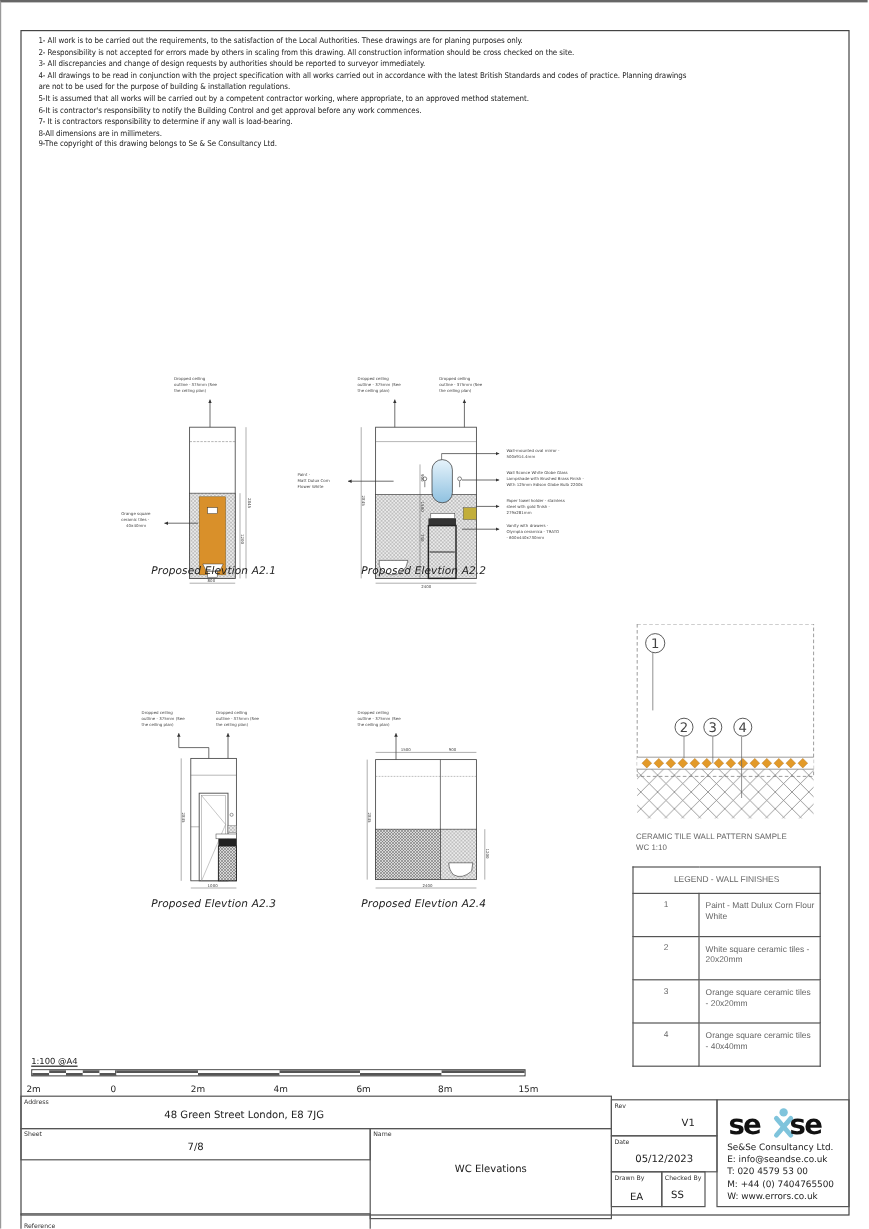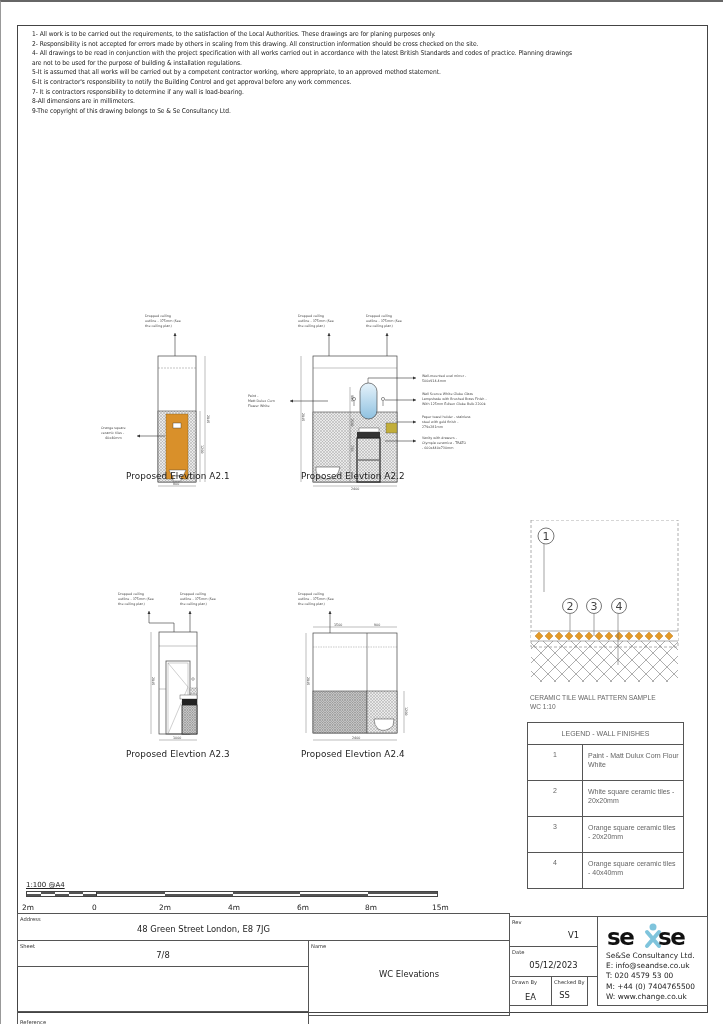--- a/index.html
+++ b/index.html
@@ -3,21 +3,21 @@
 <meta charset="utf-8">
 <style>
   html,body{margin:0;padding:0;background:#fff;}
   body{width:724px;height:1024px;position:relative;overflow:hidden;font-family:"DejaVu Sans",sans-serif;color:#222;}
   .outer{position:absolute;left:0;top:0;width:722px;height:1022px;border-top:2px solid #666;border-left:1px solid #999;}
   .frame{position:absolute;left:17px;top:25px;width:691px;height:988px;border:1px solid #444;box-sizing:border-box;}
   .notes{position:absolute;left:32px;top:30px;width:550px;font-family:"DejaVu Sans Condensed","DejaVu Sans",sans-serif;font-size:6.6px;line-height:9.6px;color:#222;letter-spacing:-0.05px;}
   .notes div{white-space:normal;}
   .abs{position:absolute;}
   svg text{font-family:"DejaVu Sans",sans-serif;}
-  .caption{position:absolute;font-size:8.8px;color:#222;letter-spacing:0.1px;}
+  .caption{position:absolute;font-size:8.8px;color:#222;letter-spacing:0.1px;font-style:italic;}
   .small-label{font-size:3.3px;fill:#444;}
   .legend{position:absolute;left:527px;top:722px;width:157px;border:1px solid #555;border-collapse:collapse;font-family:"Liberation Sans",sans-serif;font-size:7px;color:#666;}
   .legend td,.legend th{border:1px solid #555;vertical-align:top;}
   .legend th{font-weight:normal;height:19px;vertical-align:middle;text-align:center;}
   .legend td.n{width:52px;text-align:center;padding-top:6px;}
   .legend td.d{padding:6px 4px 0 5px;line-height:9px;}
   .legend tr.r{height:36px;}
   .pattern-caption{position:absolute;left:530px;top:694px;font-family:"Liberation Sans",sans-serif;font-size:6.6px;color:#666;line-height:8.5px;}
   .scale-top{position:absolute;left:26px;top:881px;font-size:7px;color:#222;text-decoration:underline;}
   .scale-bar{position:absolute;left:26px;top:891px;width:412px;height:6px;border:1px solid #444;box-sizing:border-box;display:flex;}
@@ -30,20 +30,21 @@
 </style>
 </head>
 <body>
 
 <div class="outer"></div>
 <div class="frame"></div>
 
 <div class="notes">
   <div>1- All work is to be carried out the requirements, to the satisfaction of the Local Authorities. These drawings are for planing purposes only.</div>
   <div>2- Responsibility is not accepted for errors made by others in scaling from this drawing. All construction information should be cross checked on the site.</div>
+  <div>3- All discrepancies and change of design requests by authorities should be reported to surveyor immediately.</div>
   <div>4- All drawings to be read in conjunction with the project specification with all works carried out in accordance with the latest British Standards and codes of practice. Planning drawings are not to be used for the purpose of building &amp; installation regulations.</div>
   <div>5-It is assumed that all works will be carried out by a competent contractor working, where appropriate, to an approved method statement.</div>
   <div>6-It is contractor's responsibility to notify the Building Control and get approval before any work commences.</div>
   <div>7- It is contractors responsibility to determine if any wall is load-bearing.</div>
   <div>8-All dimensions are in millimeters.</div>
   <div>9-The copyright of this drawing belongs to Se &amp; Se Consultancy Ltd.</div>
 </div>
 
 <svg width="0" height="0" style="position:absolute">
   <defs>
@@ -338,14 +339,14 @@
   <circle cx="47" cy="7" r="3.5" fill="#7fc4dc"></circle>
   <path d="M41 12 L53 26 M53 12 L41 26" stroke="#7fc4dc" stroke-width="4" stroke-linecap="round"></path>
   <text x="1" y="25" font-family="'DejaVu Sans',sans-serif" font-weight="bold" font-size="23" fill="#111" letter-spacing="-1.5">se</text>
   <text x="52" y="25" font-family="'DejaVu Sans',sans-serif" font-weight="bold" font-size="23" fill="#111" letter-spacing="-1.5">se</text>
 </svg>
 <div class="company">
   <div>Se&amp;Se Consultancy Ltd.</div>
   <div>E: info@seandse.co.uk</div>
   <div>T: 020 4579 53 00</div>
   <div>M: +44 (0) 7404765500</div>
-  <div>W: www.change.co.uk</div>
+  <div>W: www.errors.co.uk</div>
 </div>
 
 </body></html>

